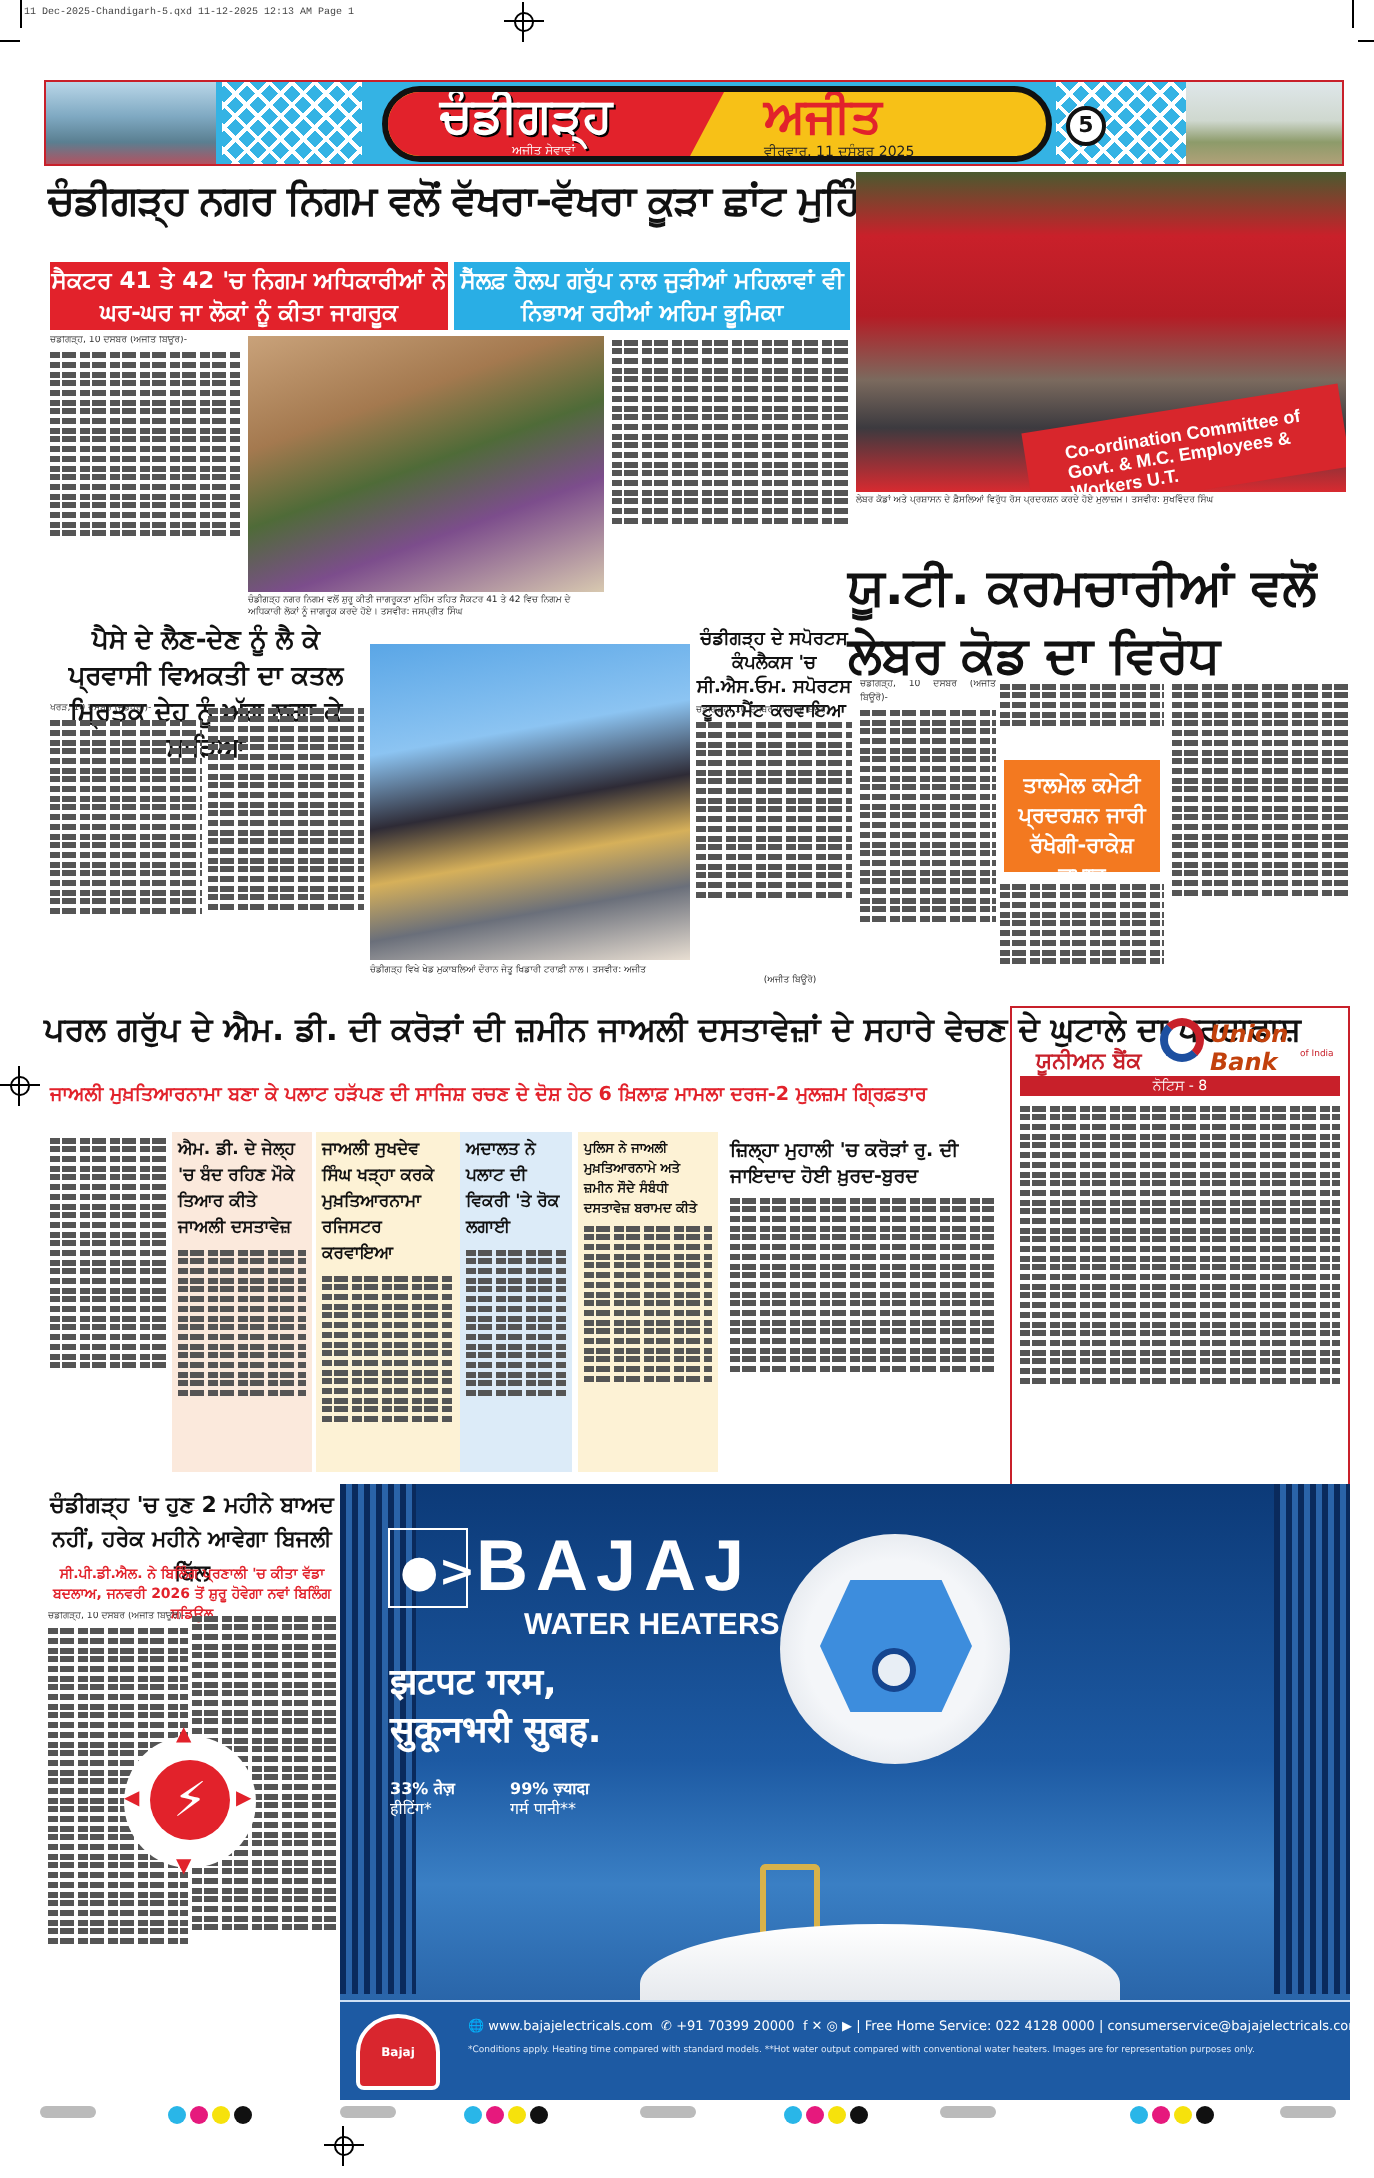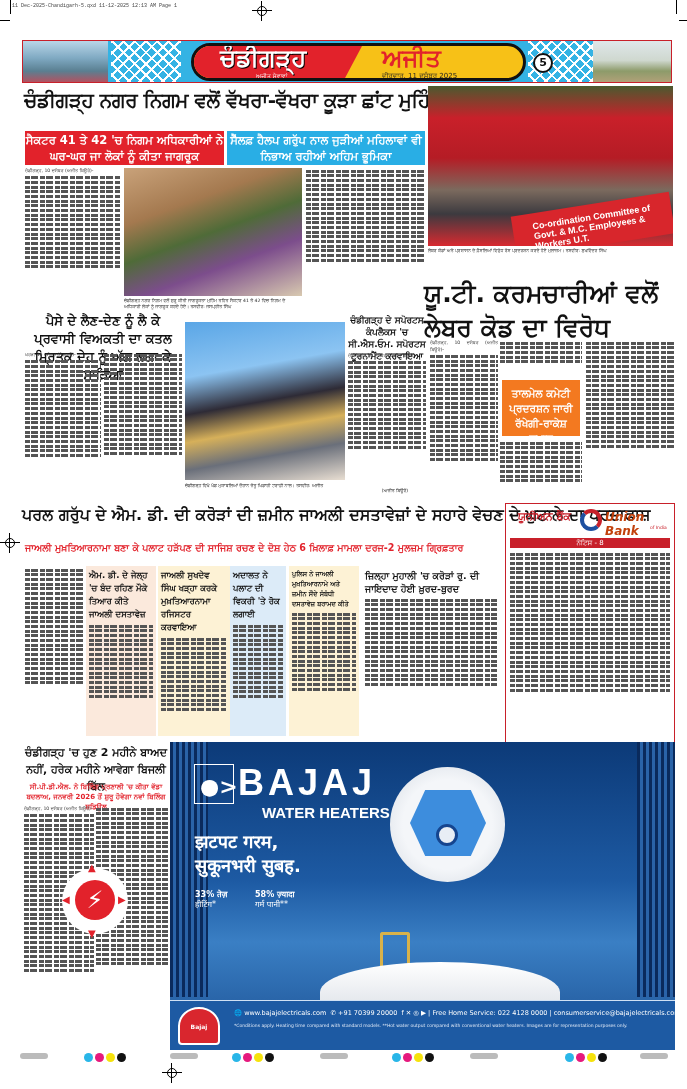--- a/index.html
+++ b/index.html
@@ -35,21 +35,21 @@
 .h3{font-size:9px;font-weight:bold;line-height:12px;text-align:center;color:#111}
 .bigR{left:424px;top:277px;width:245px;font-size:25px;font-weight:bold;line-height:34px;text-align:left;color:#111}
 .orange{left:500px;top:378px;width:82px;height:60px;background:#f37920;color:#fff;font-size:10.5px;font-weight:bold;text-align:center;line-height:15px;padding-top:6px;border:2px solid #fff}
 .h4{left:22px;top:505px;width:480px;font-size:16px;font-weight:bold;color:#111;white-space:nowrap}
 .h5{left:25px;top:542px;width:475px;font-size:9.6px;font-weight:bold;color:#e2222b;white-space:nowrap}
 .box{top:566px;height:170px;padding:3px}
 .box .bh{font-size:8.5px;font-weight:bold;line-height:13px;color:#111;margin-bottom:2px}
 .notice{left:505px;top:503px;width:170px;height:245px;border:1px solid #c8202a;padding:4px}
 .notice .logo{height:28px;position:relative}
 .notice .ub{position:absolute;left:95px;top:2px;font-size:12px;font-weight:bold;font-style:italic;color:#c2410c}
-.notice .ubp{position:absolute;left:8px;top:2px;font-size:11px;font-weight:bold;color:#c8202a}
+.notice .ubp{position:absolute;left:8px;top:16px;font-size:11px;font-weight:bold;color:#c8202a}
 .notice .ring{position:absolute;left:70px;top:1px;width:22px;height:22px;border-radius:50%;border:4px solid #c8202a;border-left-color:#1d4fa0;border-bottom-color:#1d4fa0}
 .notice .ntitle{background:#c8202a;color:#fff;font-size:7px;text-align:center;height:10px;line-height:10px;margin:2px 0 3px}
 
 .ad{left:170px;top:742px;width:505px;height:308px;background:linear-gradient(180deg,#0c3a78 0%,#1d5aa3 45%,#3a7fc4 65%,#1b4f92 100%);overflow:hidden}
 .ad .stripes{top:0;height:255px;width:38px;background:repeating-linear-gradient(90deg,#0a2a5c 0 3px,#2a63a8 3px 6px)}
 .ad .logoBox{left:24px;top:22px;width:40px;height:40px;border:1px solid #fff}
 .ad .logoArrow{left:30px;top:32px;font-size:22px;color:#fff;font-weight:bold}
 .ad .brand{left:68px;top:20px;font-size:36px;font-weight:bold;color:#fff;letter-spacing:4px;font-family:"Liberation Sans",sans-serif}
 .ad .sub{left:92px;top:62px;font-size:15px;font-weight:bold;color:#fff;font-family:"Liberation Sans",sans-serif}
 .ad .tag{left:25px;top:88px;font-size:18px;font-weight:bold;color:#fff;line-height:24px}
@@ -465,21 +465,21 @@
   <div class="abs sub">WATER HEATERS</div>
   <div class="abs tag">
     <div>झटपट गरम,</div>
     <div>सुकूनभरी सुबह.</div>
   </div>
   <div class="abs f1">
     <div style="font-weight:bold">33% तेज़</div>
     <div>हीटिंग*</div>
   </div>
   <div class="abs f2">
-    <div style="font-weight:bold">58% ज़्यादा</div>
+    <div style="font-weight:bold">99% ज़्यादा</div>
     <div>गर्म पानी**</div>
   </div>
   <div class="abs heater"></div>
   <div class="abs panel"></div>
   <div class="abs dial"></div>
   <div class="abs tap"></div>
   <div class="abs tub"></div>
   <div class="abs footer">
     <div class="abs badge">
       <div style="color:#fff;font-size:6px;text-align:center;margin-top:14px;font-weight:bold">Bajaj</div>

